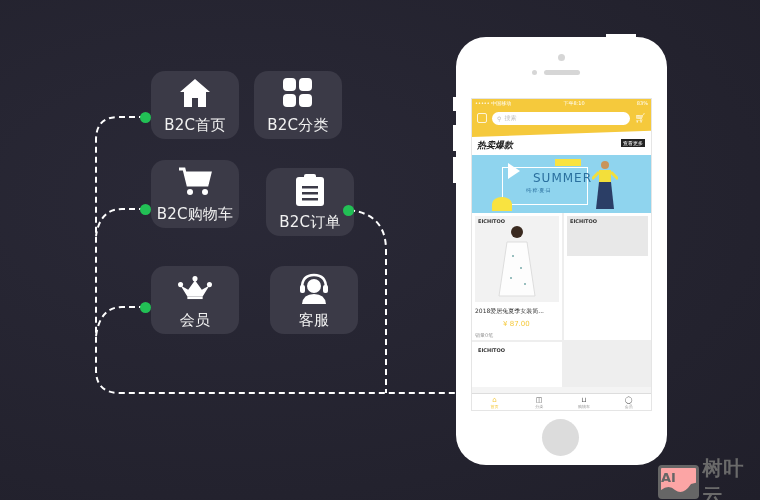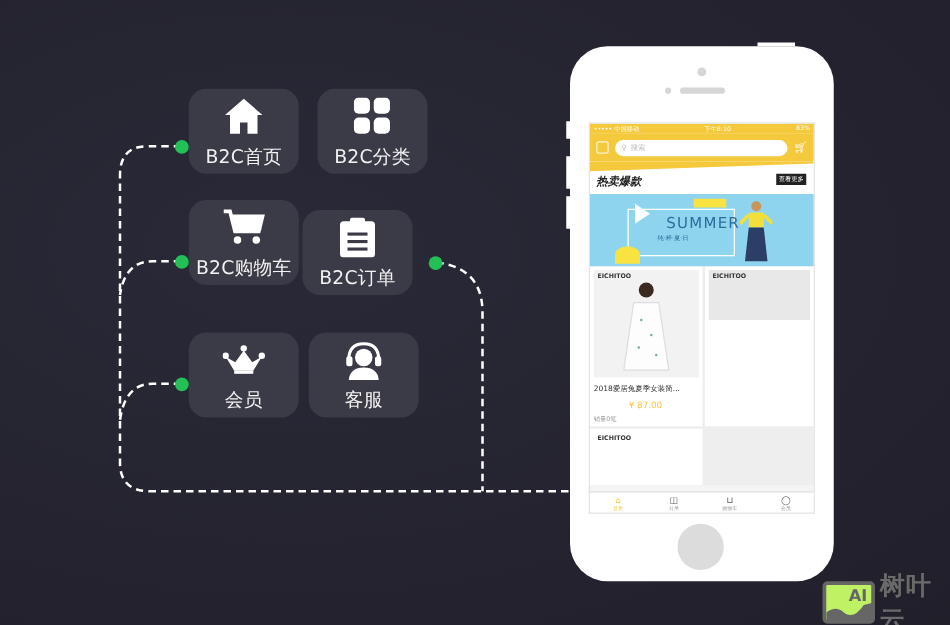--- a/index.html
+++ b/index.html
@@ -40,21 +40,21 @@
 .card .title{font-size:6px;color:#333;margin-top:5px;white-space:nowrap;overflow:hidden;}
 .card .price{font-size:7px;color:#f5c93c;margin-top:4px;margin-left:28px;}
 .card .price .red{color:#e64040;}
 .card .sold{font-size:5px;color:#999;margin-top:4px;}
 .card2 .img{height:40px;}
 .tabbar{position:absolute;left:0;bottom:0;width:100%;height:17px;background:#fff;border-top:1px solid #ddd;display:flex;}
 .tab{flex:1;display:flex;flex-direction:column;align-items:center;justify-content:center;font-size:4px;color:#999;}
 .tab .ti{font-size:7px;color:#555;line-height:8px;}
 .tab.active .ti,.tab.active{color:#f5c93c;}
 .wm{position:absolute;left:658px;top:455px;display:flex;align-items:center;gap:4px;}
-.wm .logo{width:44px;height:34px;border:3px solid #666;border-radius:4px;color:#666;font-weight:bold;font-size:13px;padding:2px 0 0 18px;position:relative;background:#bef264;}
+.wm .logo{width:44px;height:34px;border:3px solid #666;border-radius:4px;color:#666;font-weight:bold;font-size:13px;padding:2px 0 0 0;position:relative;background:#fca5a5;}
 .wm .logo svg{position:absolute;bottom:0;left:0;}
 .wm .txt{color:#6a6a6a;font-size:20px;font-weight:bold;letter-spacing:1px;}
 </style>
 </head>
 <body>
 
 <div class="bg"></div>
 
 <svg class="lines" width="760" height="500">
   <g fill="none" stroke="#ffffff" stroke-width="2" stroke-dasharray="6,4">
@@ -91,21 +91,21 @@
     <svg width="34" height="30" viewBox="0 0 34 30">
         <path d="M1 2 L6 2 L10 18 L29 18 L32 6 L8 6" fill="none" stroke="#fff" stroke-width="3"></path>
         <rect x="9" y="7" width="22" height="10" fill="#fff"></rect>
         <circle cx="12" cy="25" r="3" fill="#fff"></circle>
         <circle cx="27" cy="25" r="3" fill="#fff"></circle>
       </svg>
   </div>
   <span class="lbl">B2C购物车</span>
 </div>
 
-<div class="tile" style="left:242px;top:168px;">
+<div class="tile" style="left:266px;top:168px;">
   <div class="ic">
     <svg width="28" height="32" viewBox="0 0 28 32">
         <rect x="0" y="3" width="28" height="29" rx="3" fill="#fff"></rect>
         <rect x="8" y="0" width="12" height="6" rx="2" fill="#fff"></rect>
         <rect x="6" y="12" width="16" height="2.5" fill="#3b3a47"></rect>
         <rect x="6" y="18" width="16" height="2.5" fill="#3b3a47"></rect>
         <rect x="6" y="24" width="16" height="2.5" fill="#3b3a47"></rect>
       </svg>
   </div>
   <span class="lbl">B2C订单</span>
@@ -117,21 +117,21 @@
         <circle cx="20" cy="3" r="3" fill="#fff"></circle>
         <circle cx="3" cy="10" r="3" fill="#fff"></circle>
         <circle cx="37" cy="10" r="3" fill="#fff"></circle>
         <path d="M3 11 L11 24 L29 24 L37 11 L28 16 L20 5 L12 16 Z" fill="#fff"></path>
         <rect x="11" y="24" width="18" height="3" fill="#fff"></rect>
       </svg>
   </div>
   <span class="lbl">会员</span>
 </div>
 
-<div class="tile" style="left:247px;top:266px;">
+<div class="tile" style="left:270px;top:266px;">
   <div class="ic">
     <svg width="32" height="32" viewBox="0 0 32 32">
         <path d="M4 16 Q4 3 16 3 Q28 3 28 16" fill="none" stroke="#fff" stroke-width="2.5"></path>
         <rect x="2" y="13" width="5" height="8" rx="2" fill="#fff"></rect>
         <rect x="25" y="13" width="5" height="8" rx="2" fill="#fff"></rect>
         <circle cx="16" cy="14" r="7" fill="#fff"></circle>
         <path d="M4 32 Q5 22 16 22 Q27 22 28 32 Z" fill="#fff"></path>
       </svg>
   </div>
   <span class="lbl">客服</span>

